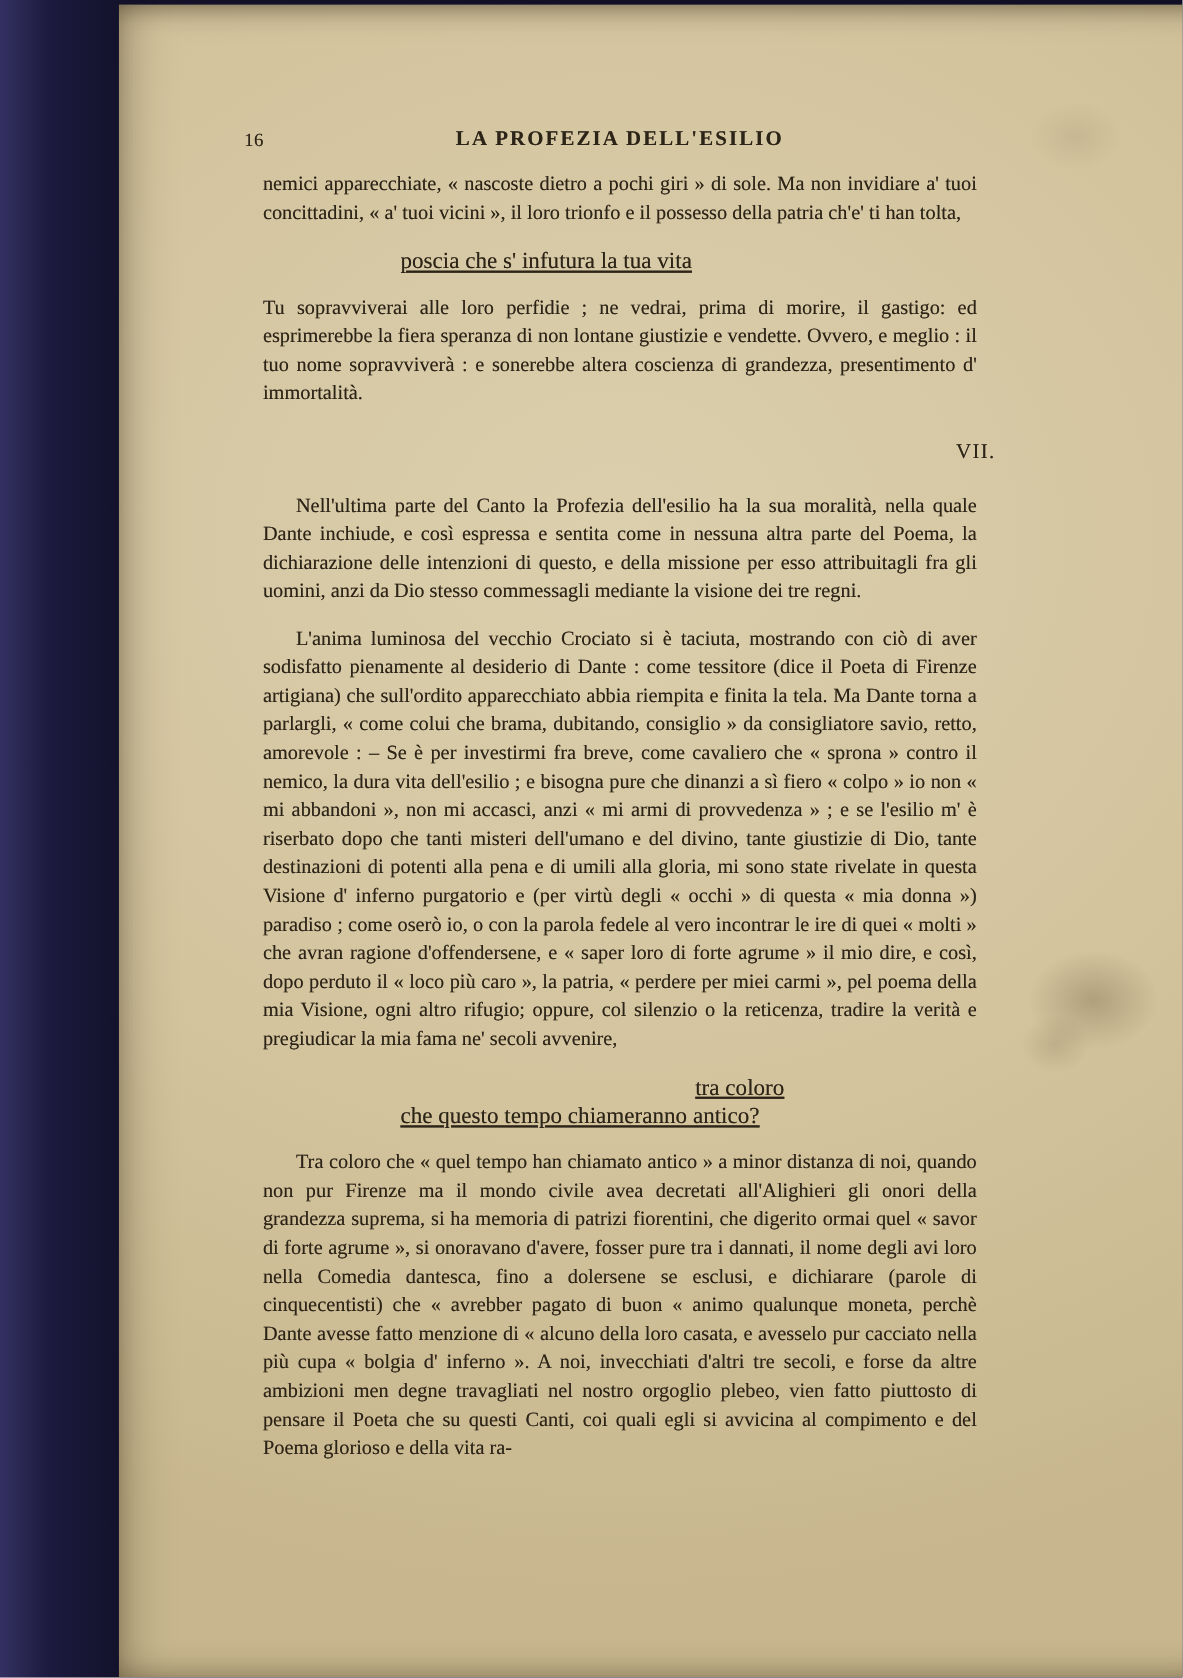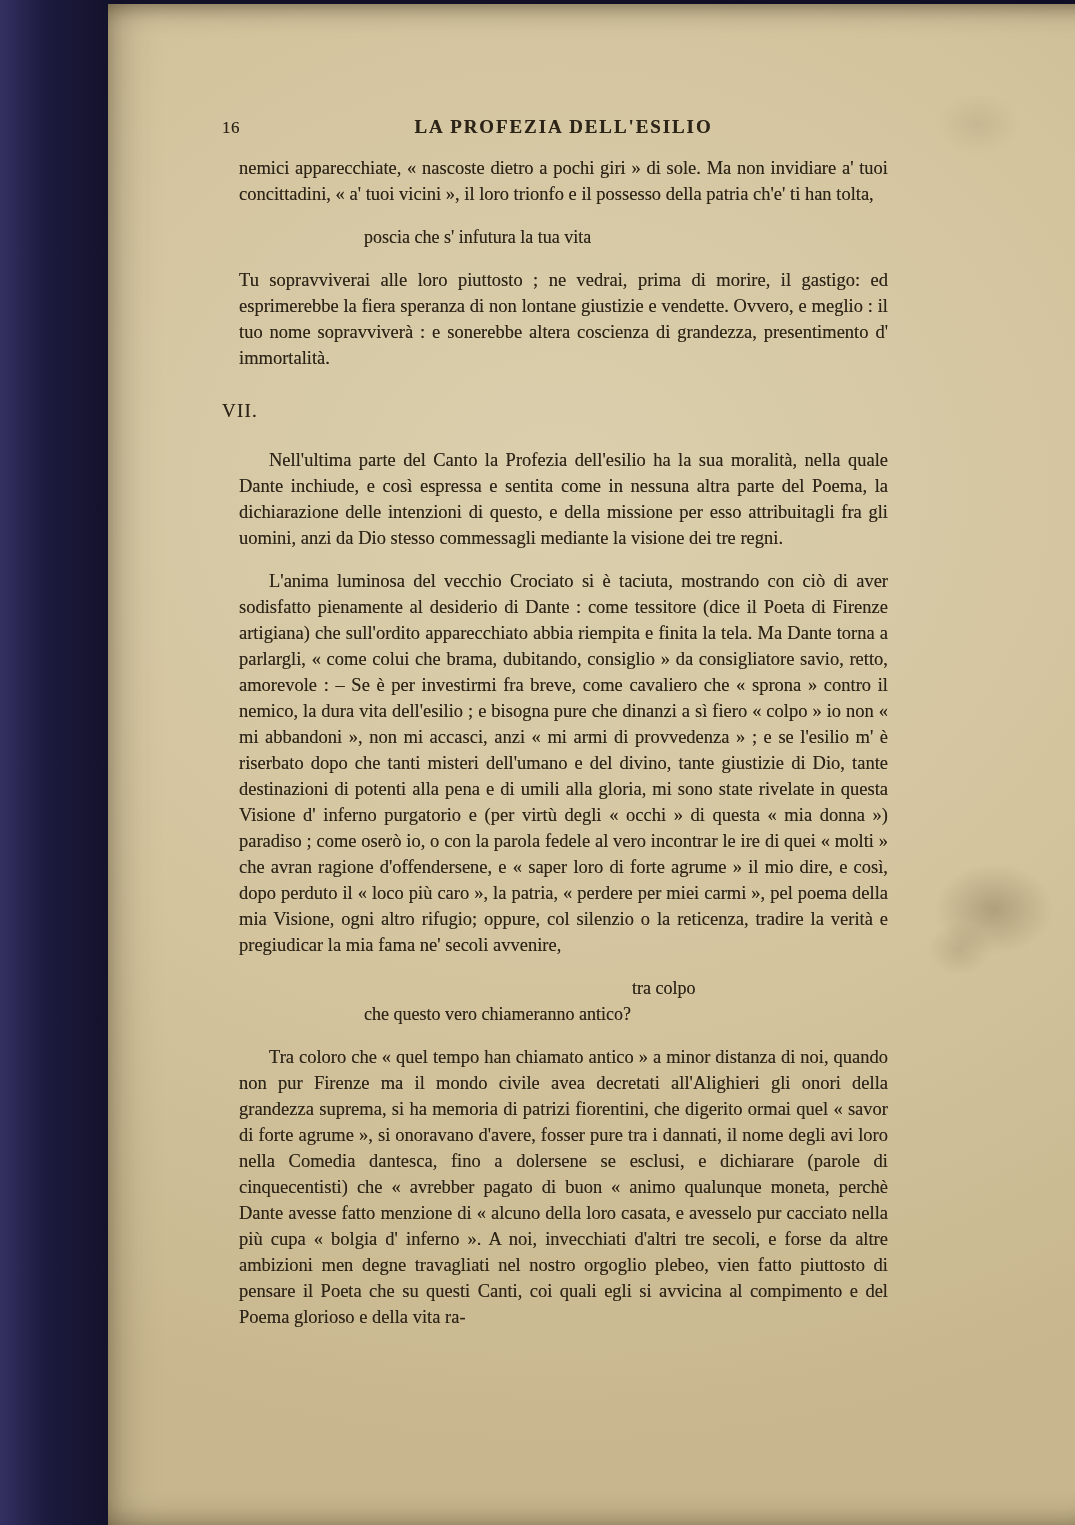--- a/index.html
+++ b/index.html
@@ -39,25 +39,25 @@
     color:#2d2418;font-size:18.5px;line-height:26px;text-align:justify;
     text-shadow:0 0 0.5px rgba(45,36,24,.55);
   }
   .runhead{position:relative;height:24px;margin-bottom:10px;text-align:center;}
   .pagenum{position:absolute;left:0;top:1px;font-size:17px;letter-spacing:.5px;}
   .runtitle{font-size:19px;font-weight:bold;letter-spacing:1.9px;}
 
   p{margin:17px;text-indent:30px;}
   p.flush{text-indent:0;}
 
-  .verse{margin:13px 0 13px 142px;text-align:left;font-size:18px;}
+  .verse{margin:13px 0 13px 142px;text-align:left;font-size:21px;text-decoration:underline;}
   .verse .vline{white-space:nowrap;}
   .verse.offset-first .vline:first-child{margin-left:268px;}
 
-  .sechead{text-align:left;text-indent:0;font-size:19px;letter-spacing:1.2px;margin:27px 0 23px 0;}
+  .sechead{text-align:right;text-indent:0;font-size:19px;letter-spacing:1.2px;margin:27px 0 23px 0;}
 </style>
 </head>
 <body>
 
 <div class="scene">
 
   <div class="edge edge-4"></div>
   <div class="edge edge-3"></div>
   <div class="edge edge-2"></div>
   <div class="edge edge-1"></div>
@@ -69,30 +69,30 @@
         <span class="pagenum">16</span>
         <span class="runtitle">LA PROFEZIA DELL'ESILIO</span>
       </div>
 
       <p class="flush">nemici apparecchiate, « nascoste dietro a pochi giri » di sole. Ma non invidiare a' tuoi concittadini, « a' tuoi vicini », il loro trionfo e il possesso della patria ch'e' ti han tolta,</p>
 
       <div class="verse">
         <div class="vline">poscia che s' infutura la tua vita</div>
       </div>
 
-      <p class="flush">Tu sopravviverai alle loro piuttosto ; ne vedrai, prima di morire, il gastigo: ed esprimerebbe la fiera speranza di non lontane giustizie e vendette. Ovvero, e meglio : il tuo nome sopravviverà : e sonerebbe altera coscienza di grandezza, presentimento d' immortalità.</p>
+      <p class="flush">Tu sopravviverai alle loro perfidie ; ne vedrai, prima di morire, il gastigo: ed esprimerebbe la fiera speranza di non lontane giustizie e vendette. Ovvero, e meglio : il tuo nome sopravviverà : e sonerebbe altera coscienza di grandezza, presentimento d' immortalità.</p>
 
       <p class="sechead">VII.</p>
 
       <p>Nell'ultima parte del Canto la Profezia dell'esilio ha la sua moralità, nella quale Dante inchiude, e così espressa e sentita come in nessuna altra parte del Poema, la dichiarazione delle intenzioni di questo, e della missione per esso attribuitagli fra gli uomini, anzi da Dio stesso commessagli mediante la visione dei tre regni.</p>
 
       <p>L'anima luminosa del vecchio Crociato si è taciuta, mostrando con ciò di aver sodisfatto pienamente al desiderio di Dante : come tessitore (dice il Poeta di Firenze artigiana) che sull'ordito apparecchiato abbia riempita e finita la tela. Ma Dante torna a parlargli, « come colui che brama, dubitando, consiglio » da consigliatore savio, retto, amorevole : – Se è per investirmi fra breve, come cavaliero che « sprona » contro il nemico, la dura vita dell'esilio ; e bisogna pure che dinanzi a sì fiero « colpo » io non « mi abbandoni », non mi accasci, anzi « mi armi di provvedenza » ; e se l'esilio m' è riserbato dopo che tanti misteri dell'umano e del divino, tante giustizie di Dio, tante destinazioni di potenti alla pena e di umili alla gloria, mi sono state rivelate in questa Visione d' inferno purgatorio e (per virtù degli « occhi » di questa « mia donna ») paradiso ; come oserò io, o con la parola fedele al vero incontrar le ire di quei « molti » che avran ragione d'offendersene, e « saper loro di forte agrume » il mio dire, e così, dopo perduto il « loco più caro », la patria, « perdere per miei carmi », pel poema della mia Visione, ogni altro rifugio; oppure, col silenzio o la reticenza, tradire la verità e pregiudicar la mia fama ne' secoli avvenire,</p>
 
       <div class="verse offset-first">
-        <div class="vline">tra colpo</div>
-        <div class="vline">che questo vero chiameranno antico?</div>
+        <div class="vline">tra coloro</div>
+        <div class="vline">che questo tempo chiameranno antico?</div>
       </div>
 
       <p>Tra coloro che « quel tempo han chiamato antico » a minor distanza di noi, quando non pur Firenze ma il mondo civile avea decretati all'Alighieri gli onori della grandezza suprema, si ha memoria di patrizi fiorentini, che digerito ormai quel « savor di forte agrume », si onoravano d'avere, fosser pure tra i dannati, il nome degli avi loro nella Comedia dantesca, fino a dolersene se esclusi, e dichiarare (parole di cinquecentisti) che « avrebber pagato di buon « animo qualunque moneta, perchè Dante avesse fatto menzione di « alcuno della loro casata, e avesselo pur cacciato nella più cupa « bolgia d' inferno ». A noi, invecchiati d'altri tre secoli, e forse da altre ambizioni men degne travagliati nel nostro orgoglio plebeo, vien fatto piuttosto di pensare il Poeta che su questi Canti, coi quali egli si avvicina al compimento e del Poema glorioso e della vita ra-</p>
 
     </div>
   </div>
 </div>
 
 </body></html>

